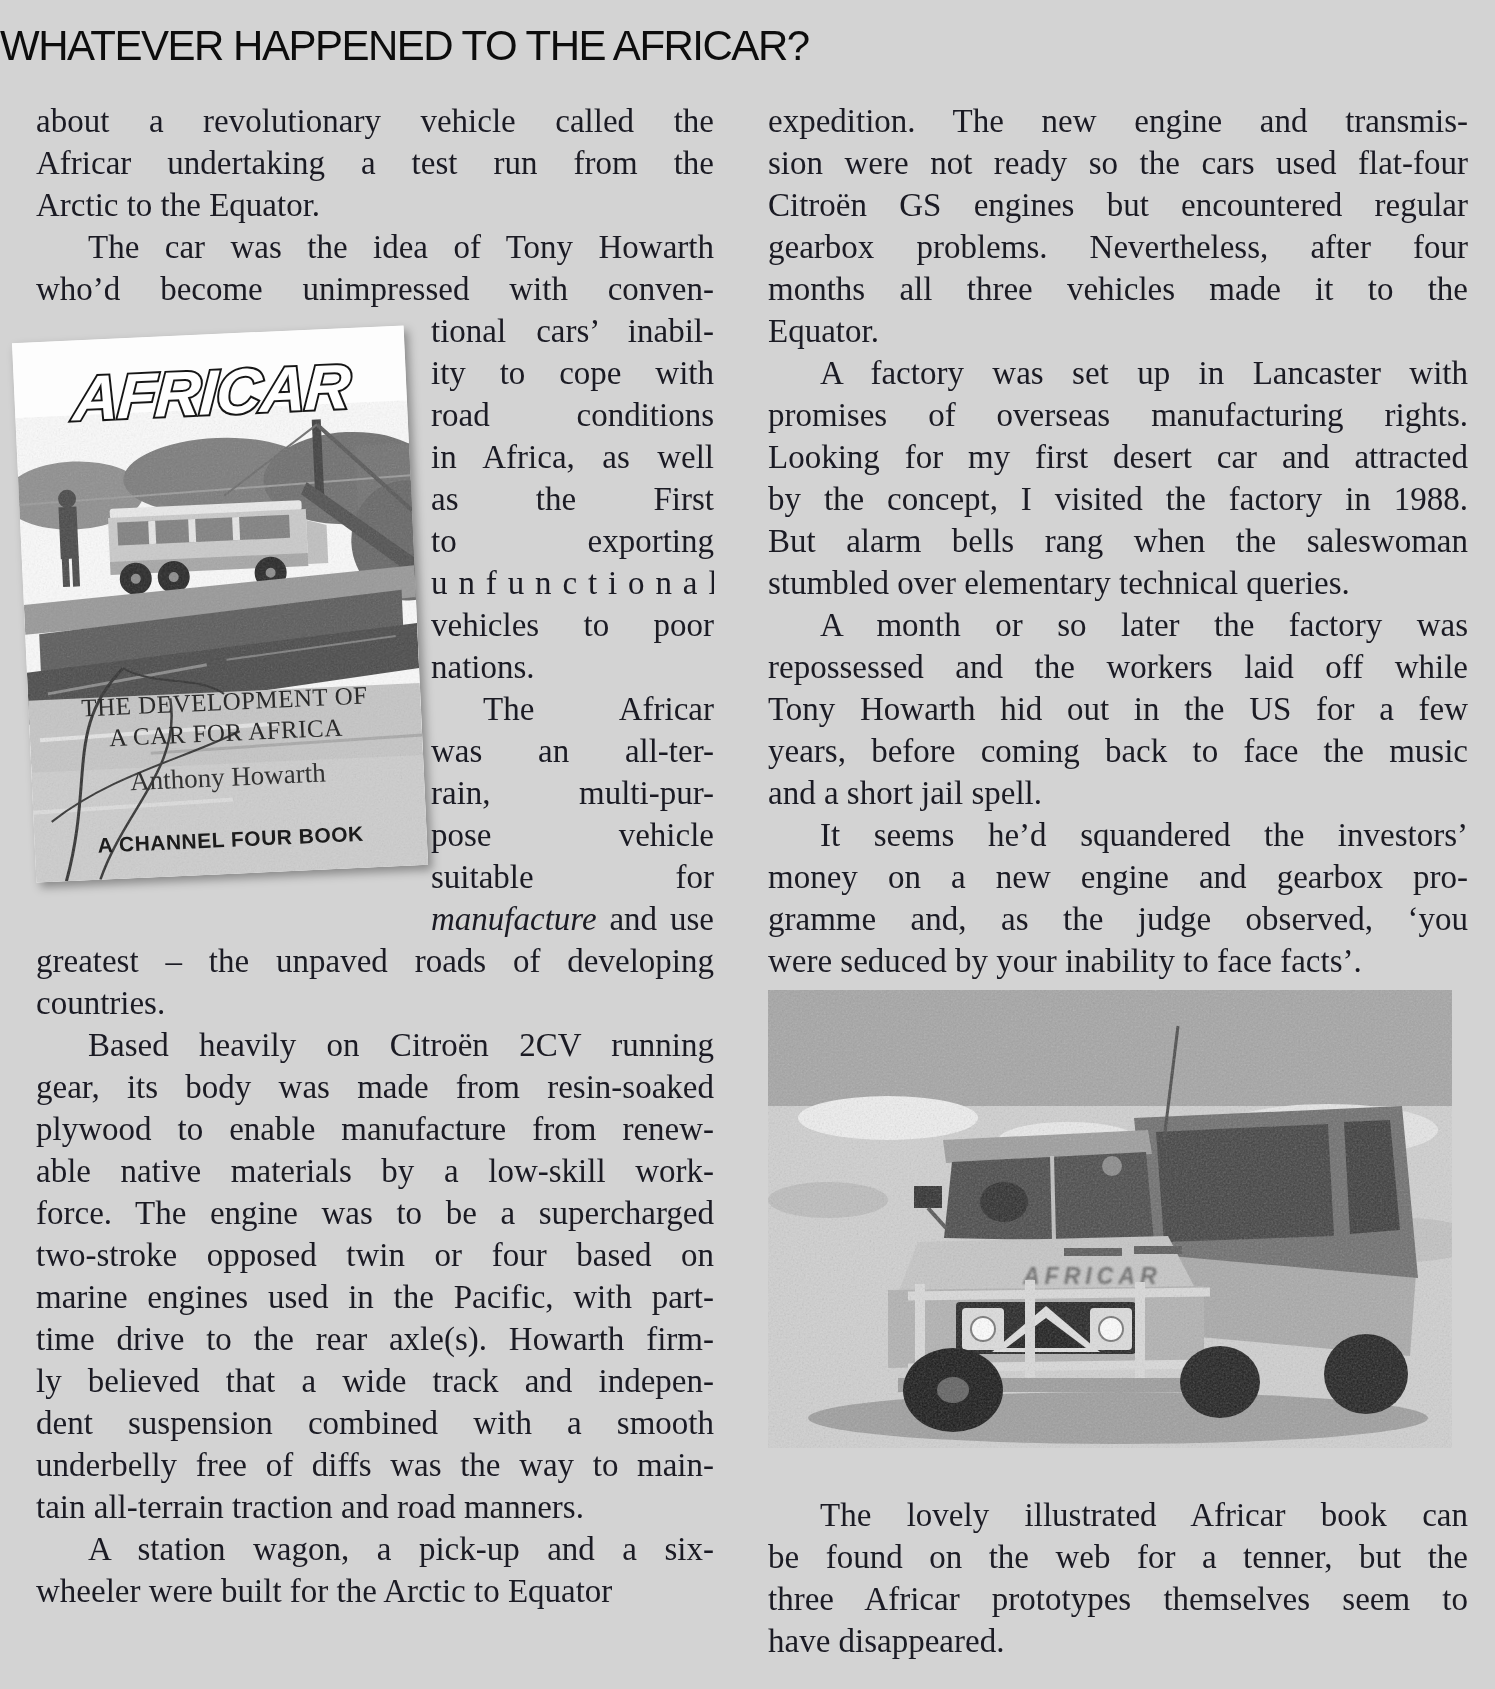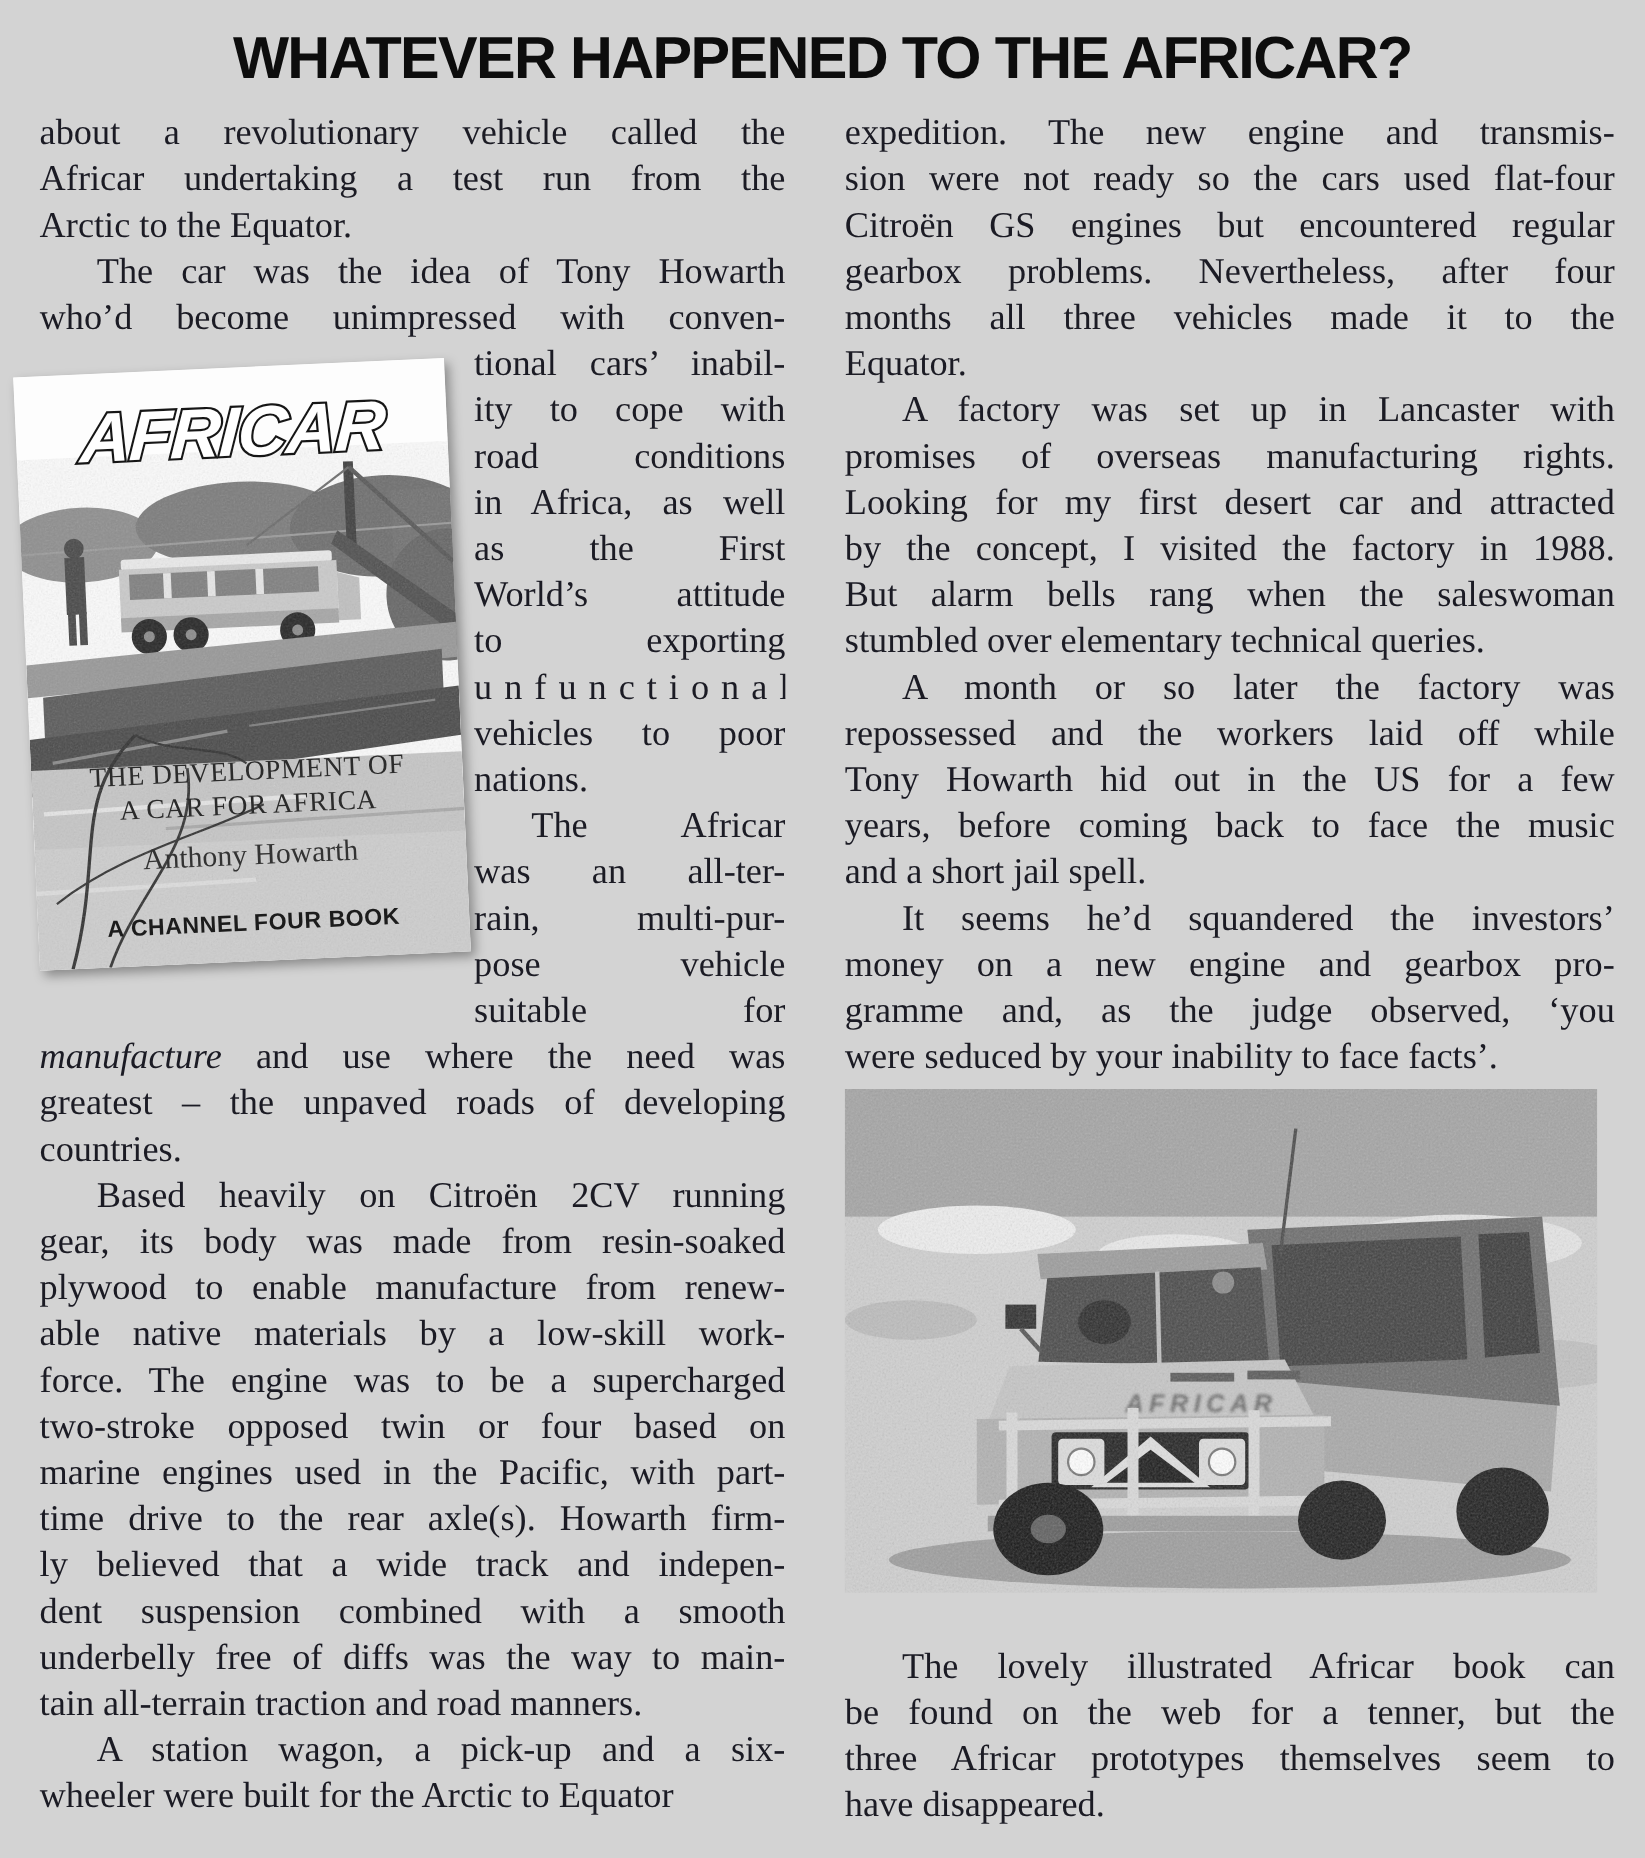--- a/index.html
+++ b/index.html
@@ -1,19 +1,19 @@
 <!DOCTYPE html>
 <html><head>
 <meta charset="utf-8">
 <style>
   html,body{margin:0;padding:0;background:#d3d3d3;}
   .page{position:relative;width:1495px;height:1689px;background:#d3d3d3;overflow:hidden;
         font-family:"Liberation Serif",serif;color:#1b1b24;}
-  .title{position:absolute;top:22px;left:0;width:100%;text-align:center;
-         font-family:"Liberation Sans",sans-serif;font-weight:bold;font-size:54px;
+  .title{position:absolute;top:22px;left:0;width:100%;text-align:left;
+         font-family:"Liberation Sans",sans-serif;font-weight:normal;font-size:42px;
          letter-spacing:-1.5px;color:#0d0d0d;white-space:nowrap;}
   .colL{position:absolute;left:36px;top:100px;width:678px;}
   .colR{position:absolute;left:768px;top:100px;width:700px;}
   .tl{font-size:33px;line-height:42px;height:42px;overflow:hidden;
       text-align:justify;text-align-last:justify;}
   .tl.noj{text-align-last:left;}
   .tl.ind{text-indent:52px;}
   .tl.sp{letter-spacing:.33em;}
   .tl i{font-style:italic;margin-top:39px;}
   .wrapzone{overflow:visible;}
@@ -131,21 +131,20 @@
           <div class="cover-author">Anthony Howarth</div>
           <div class="cover-imprint">A CHANNEL FOUR BOOK</div>
         </div>
       </div>
       <div id="L2">
           <div class="tl">tional cars’ inabil-</div>
           <div class="tl">ity to cope with</div>
           <div class="tl">road conditions</div>
           <div class="tl">in Africa, as well</div>
           <div class="tl">as the First</div>
-          <div class="tl">World’s attitude</div>
           <div class="tl">to exporting</div>
           <div class="tl sp">unfunctional</div>
           <div class="tl">vehicles to poor</div>
           <div class="tl noj">nations.</div>
           <div class="tl ind">The Africar</div>
           <div class="tl">was an all-ter-</div>
           <div class="tl">rain, multi-pur-</div>
           <div class="tl">pose vehicle</div>
           <div class="tl">suitable for</div>
         </div>

